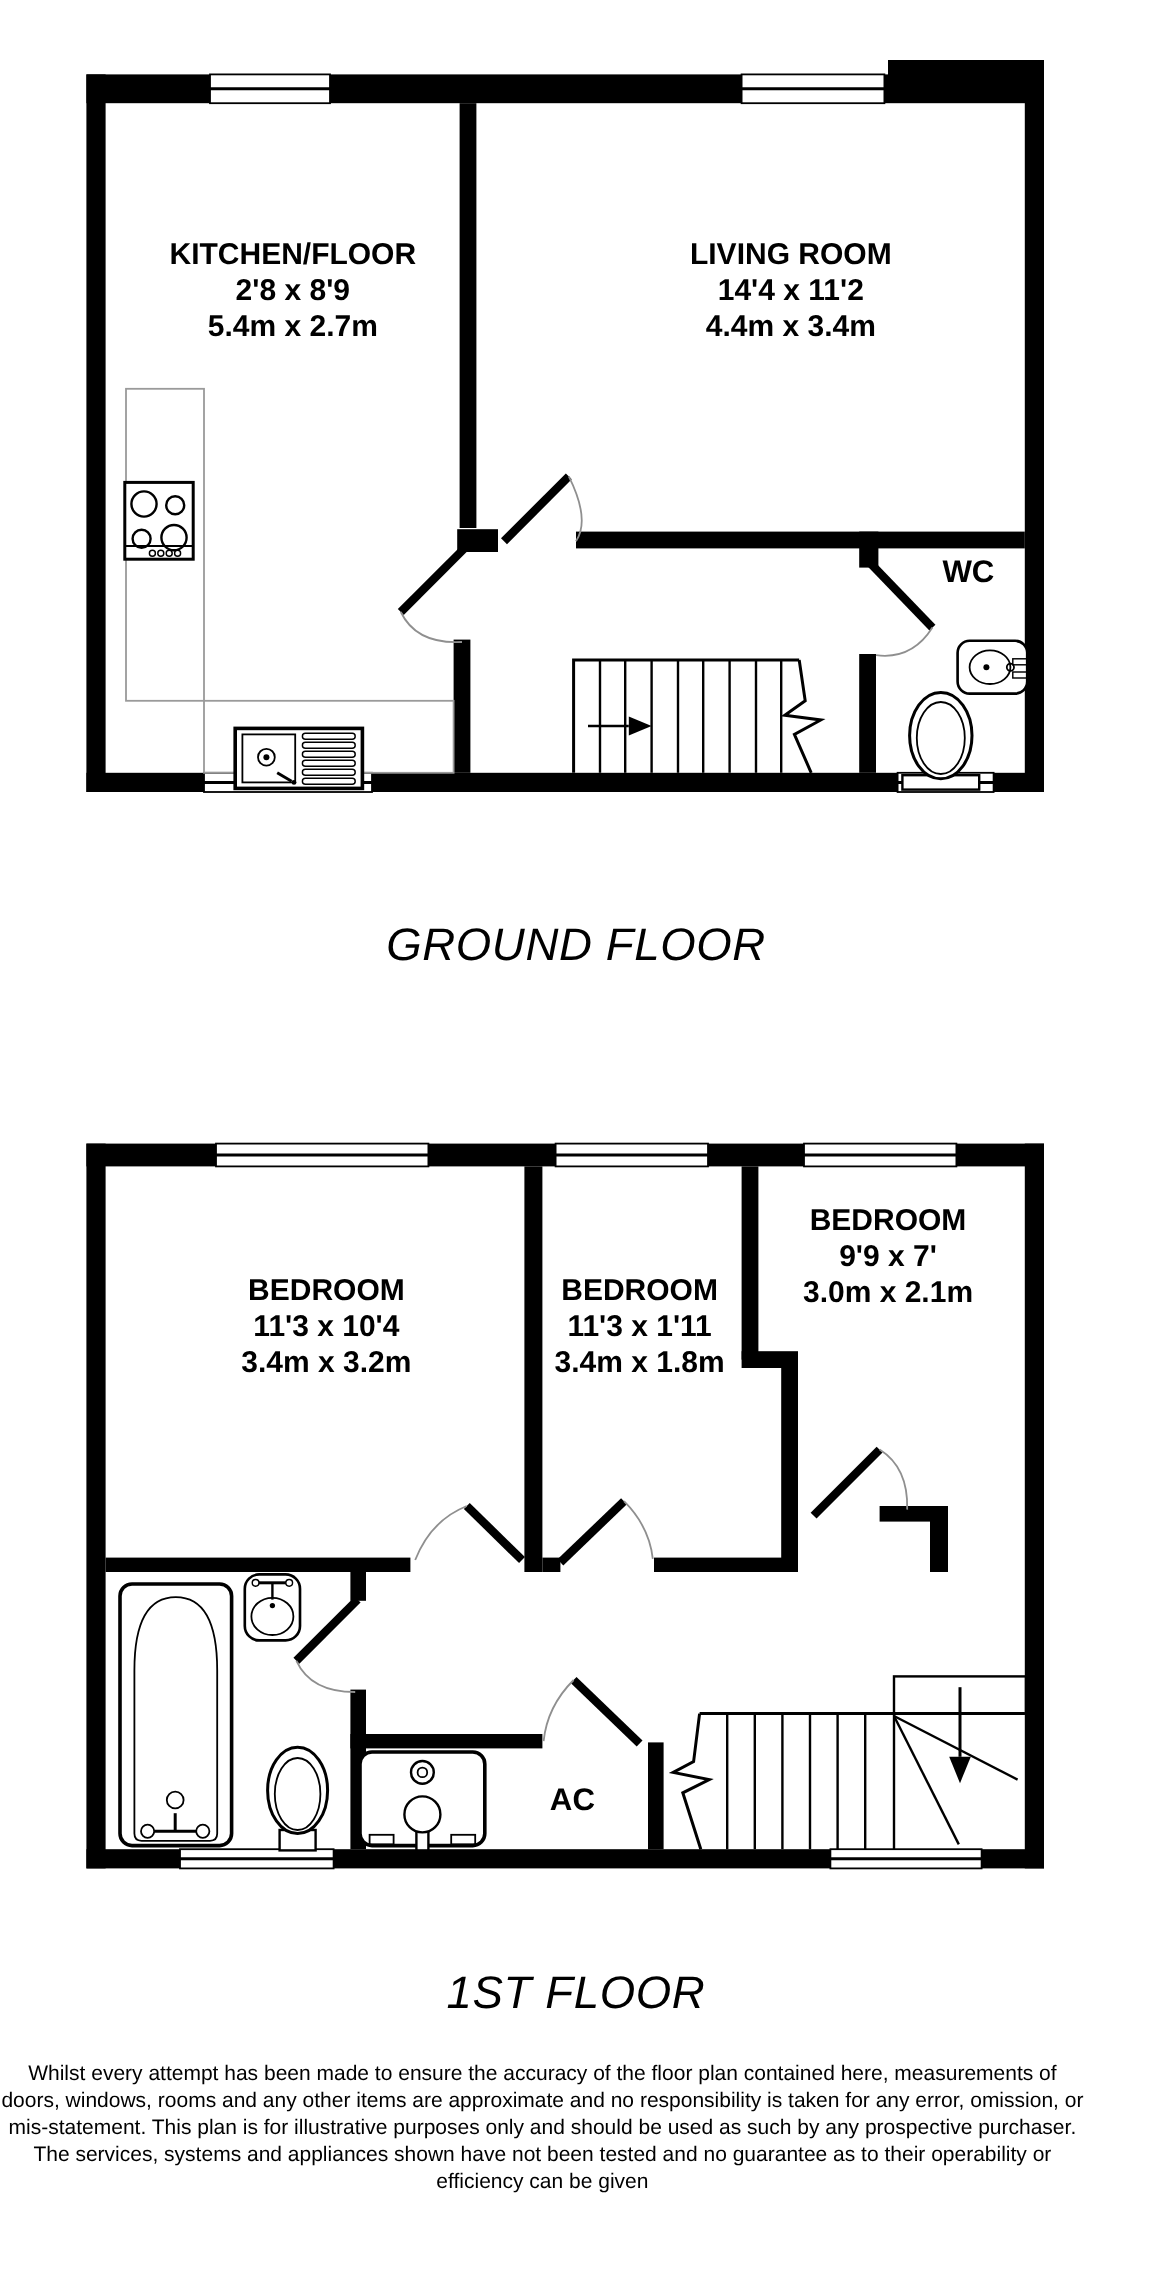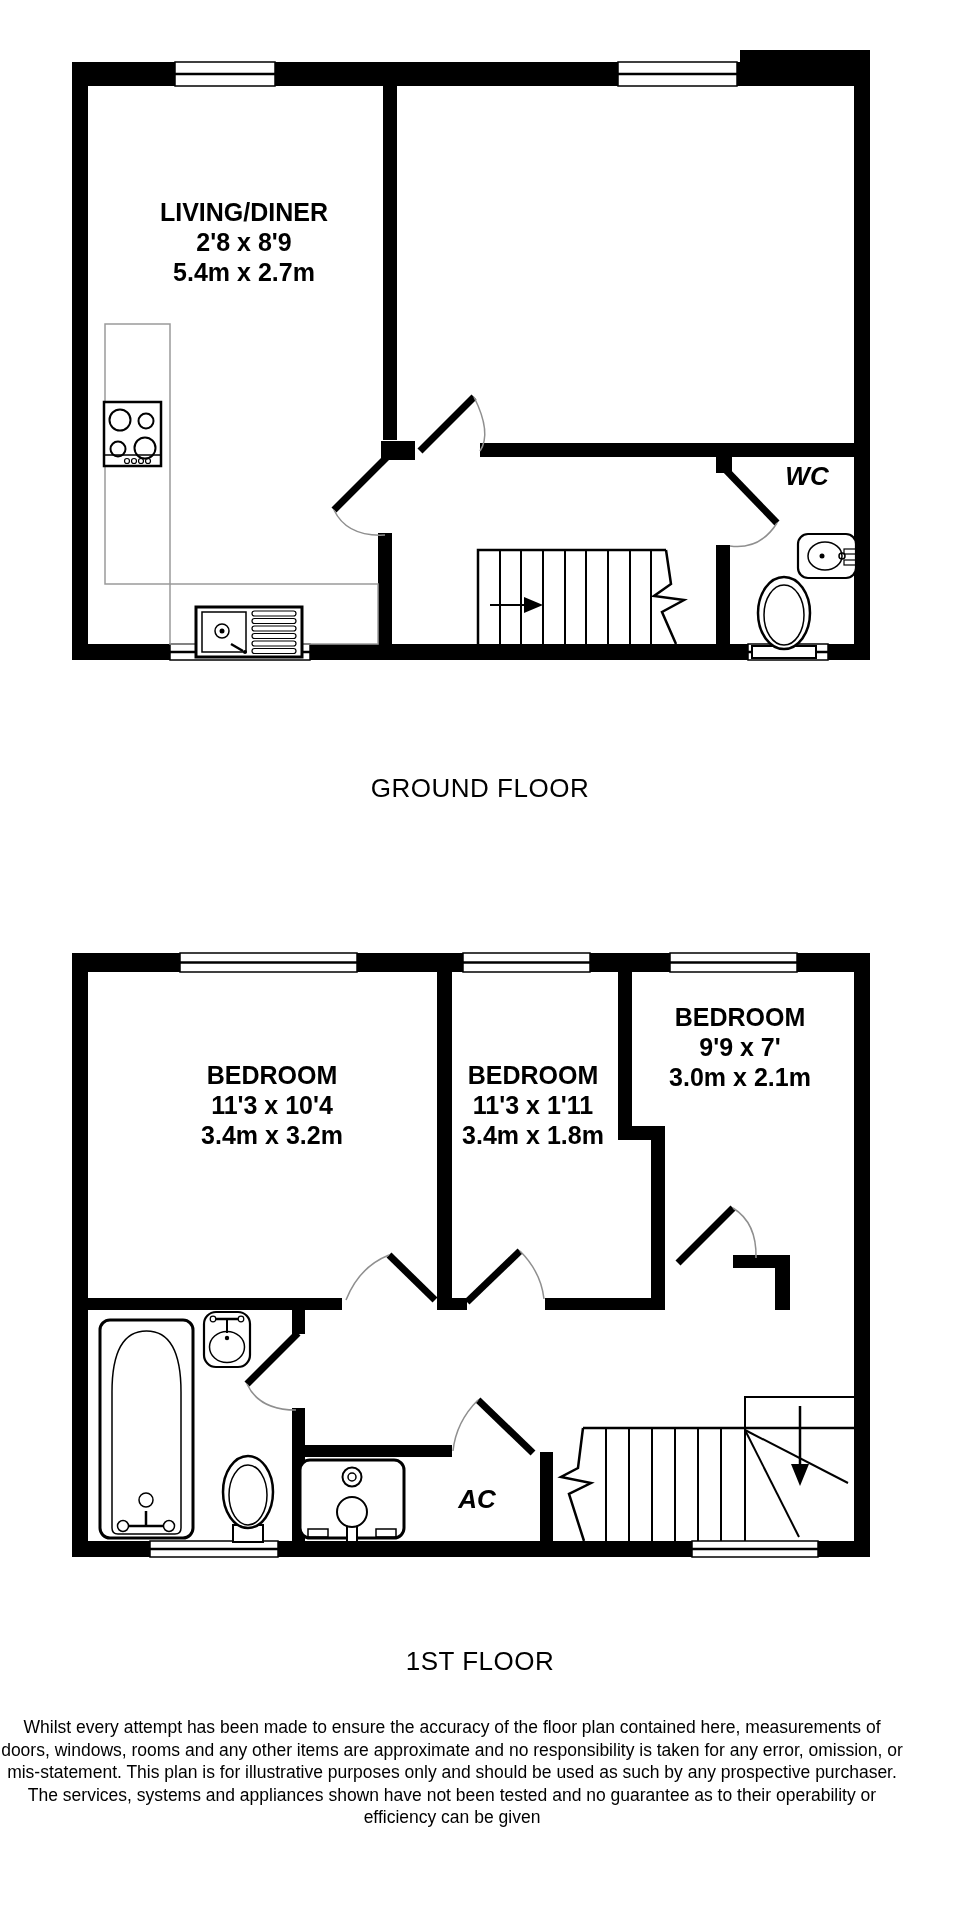--- a/index.html
+++ b/index.html
@@ -18,23 +18,23 @@
   .fxw{fill:#fff;stroke:#000;}
   .leaf{stroke:#000;stroke-width:7;}
   .arc{fill:none;stroke:#8f8f8f;stroke-width:1.5;}
   .counter{fill:none;stroke:#9a9a9a;stroke-width:1.5;}
   .blk{fill:#000;stroke:none;}
 
   
   .room-label{position:absolute;transform:translateX(-50%);text-align:center;
       font-weight:bold;font-size:25px;line-height:30px;white-space:nowrap;}
   .single-label{position:absolute;transform:translateX(-50%);
-      font-weight:bold;font-size:26px;line-height:26px;white-space:nowrap;font-style:italic;}
+      font-weight:bold;font-size:26px;line-height:26px;white-space:nowrap;}
   .floor-title{position:absolute;transform:translateX(-50%);
-      font-weight:400;font-size:26px;line-height:32px;letter-spacing:.5px;white-space:nowrap;}
+      font-weight:400;font-size:38px;line-height:32px;letter-spacing:.5px;white-space:nowrap;font-style:italic;}
   .footer{position:absolute;left:0;top:1716px;width:904px;text-align:center;
       font-size:17.5px;line-height:22.5px;}
   .footer .credit{margin-top:2px;}
 </style>
 </head>
 <body>
 
 <div class="page">
 
 <svg class="plan-svg" width="980" height="1912" viewBox="0 0 980 1912">
@@ -255,25 +255,30 @@
       <circle class="t15" cx="352" cy="1477" r="4"></circle>
       <rect class="fxw" x="347" y="1512" width="10" height="30" stroke-width="2"></rect>
       <circle class="fxw" cx="352" cy="1512" r="15" stroke-width="2"></circle>
       <rect class="t15" x="308" y="1529" width="20" height="8"></rect>
       <rect class="t15" x="376" y="1529" width="20" height="8"></rect>
     </g>
   </g>
 </svg>
 
   <div class="room-label" style="left:244px;top:197px">
-    <div>LIVING/DINER</div>
+    <div>KITCHEN/FLOOR</div>
     <div>2'8 x 8'9</div>
     <div>5.4m x 2.7m</div>
   </div>
 
+  <div class="room-label" style="left:659px;top:197px">
+    <div>LIVING ROOM</div>
+    <div>14'4 x 11'2</div>
+    <div>4.4m x 3.4m</div>
+  </div>
 
   <div class="single-label" style="left:807px;top:463px">WC</div>
 
   <div class="floor-title" style="left:480px;top:772px">GROUND FLOOR</div>
 
   <div class="room-label" style="left:272px;top:1060px">
     <div>BEDROOM</div>
     <div>11'3 x 10'4</div>
     <div>3.4m x 3.2m</div>
   </div>

